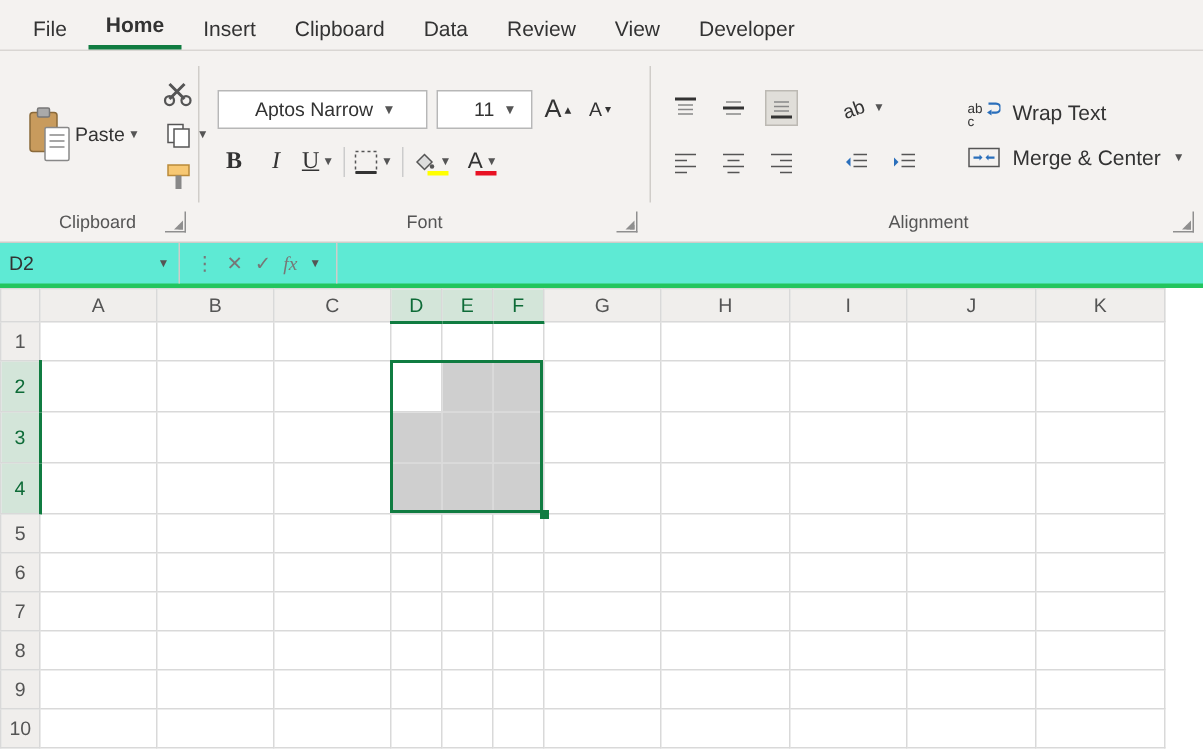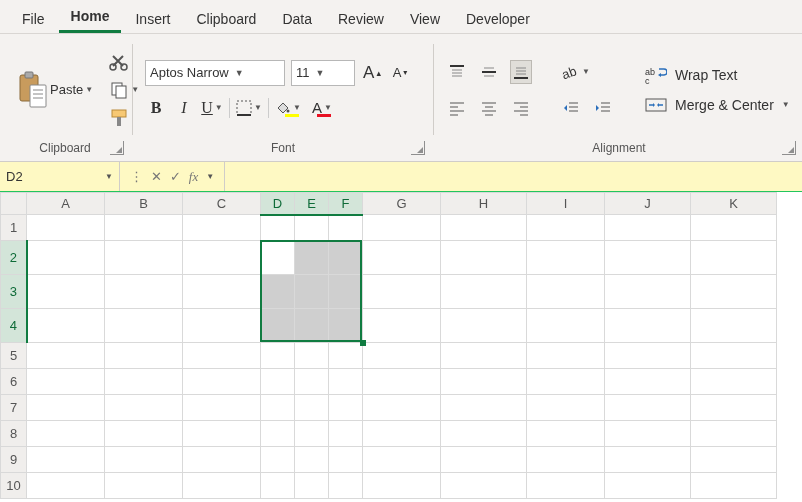--- a/index.html
+++ b/index.html
@@ -90,38 +90,38 @@
     padding: 0 4px;
   }
   .paste-btn { display:flex;flex-direction:row;align-items:center;gap:2px;cursor:pointer;padding:2px 4px;}
   .mini-stack { display:flex;flex-direction:column;gap:4px;padding:2px 2px;}
   .mini-btn { display:flex;align-items:center;gap:2px;cursor:pointer;padding:2px;}
   .chev { font-size:8px;color:#555; }
   
   .font-rows { display:flex;flex-direction:column;gap:10px;padding:0 4px;}
   .font-row { display:flex;align-items:center;gap:6px;}
   .combo {
-    background:#fff;border:1px solid #b7b7b7;height:26px;display:flex;align-items:center;padding:0 4px 0 4px;font-size:13px;gap:6px;
+    background:#fff;border:1px solid #b7b7b7;height:26px;display:flex;align-items:center;padding:0 4px 0 24px;font-size:13px;gap:6px;
   }
   .combo .arrow{font-size:9px;color:#555;}
   .fontname{width:140px;}
   .fontsize{width:64px;}
   .icon-btn{display:flex;align-items:center;justify-content:center;min-width:22px;height:24px;cursor:pointer;gap:2px;}
   .under { text-decoration: underline; }
   .color-bar{width:14px;height:3px;display:inline-block;}
   
   .align-rows{display:flex;flex-direction:column;gap:12px;padding:0 4px;}
   .align-row{display:flex;align-items:center;gap:10px;}
   .wrap-col{display:flex;flex-direction:column;gap:10px;padding:0 6px;justify-content:center;}
   .wrap-btn{display:flex;align-items:center;gap:8px;cursor:pointer;font-size:14px;}
   
   .div{width:1px;background:#d0cdc9;margin:10px 2px 26px 2px;}
   
   .fbar{
-    display:flex;align-items:center;background:#fef9c3;height:30px;border-bottom:1px solid #22c55e;
+    display:flex;align-items:center;background:#5eead4;height:30px;border-bottom:3px solid #22c55e;
   }
   .namebox{
     width:120px;border-right:1px solid #d0cdc9;padding:0 6px;height:100%;display:flex;align-items:center;justify-content:space-between;
   }
   .fx-btns{display:flex;align-items:center;gap:8px;padding:0 10px;color:#777;border-right:1px solid #d0cdc9;height:100%;}
   .fx-lbl{font-style:italic;font-family:"Times New Roman",serif;}
   .formula-input{flex:1;height:100%;padding:0 8px;}
   
   .grid{background:#fff;position:relative;overflow:hidden;height:310px;}
   table{border-collapse:collapse;table-layout:fixed;}

